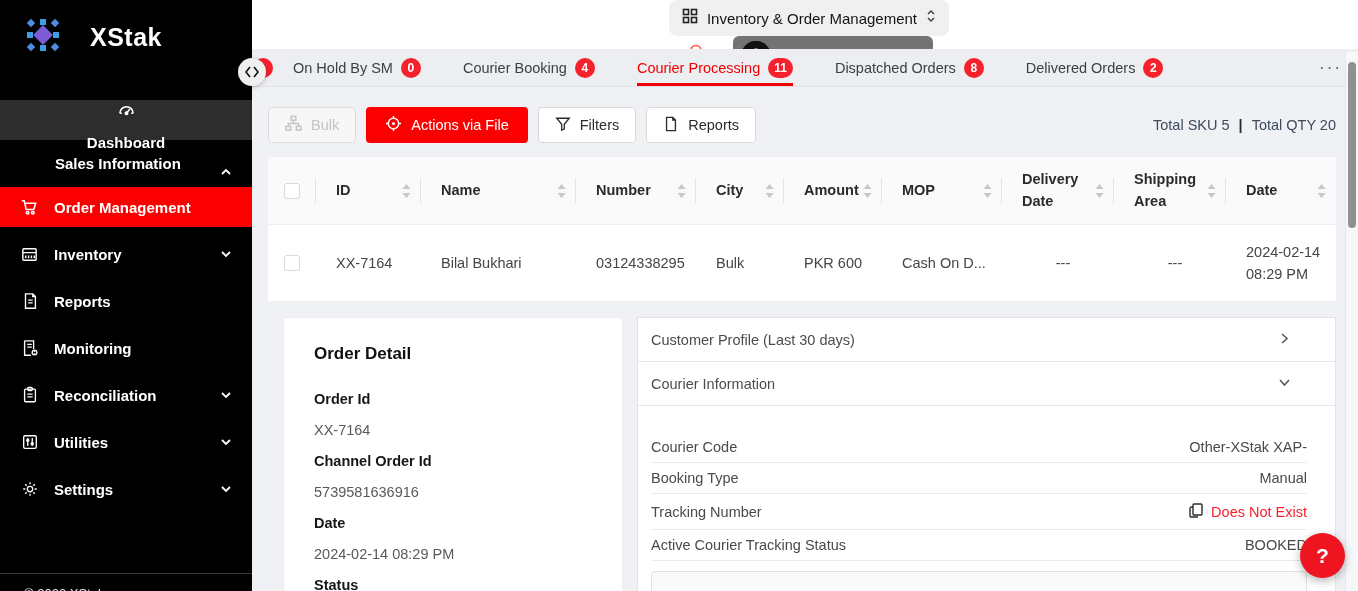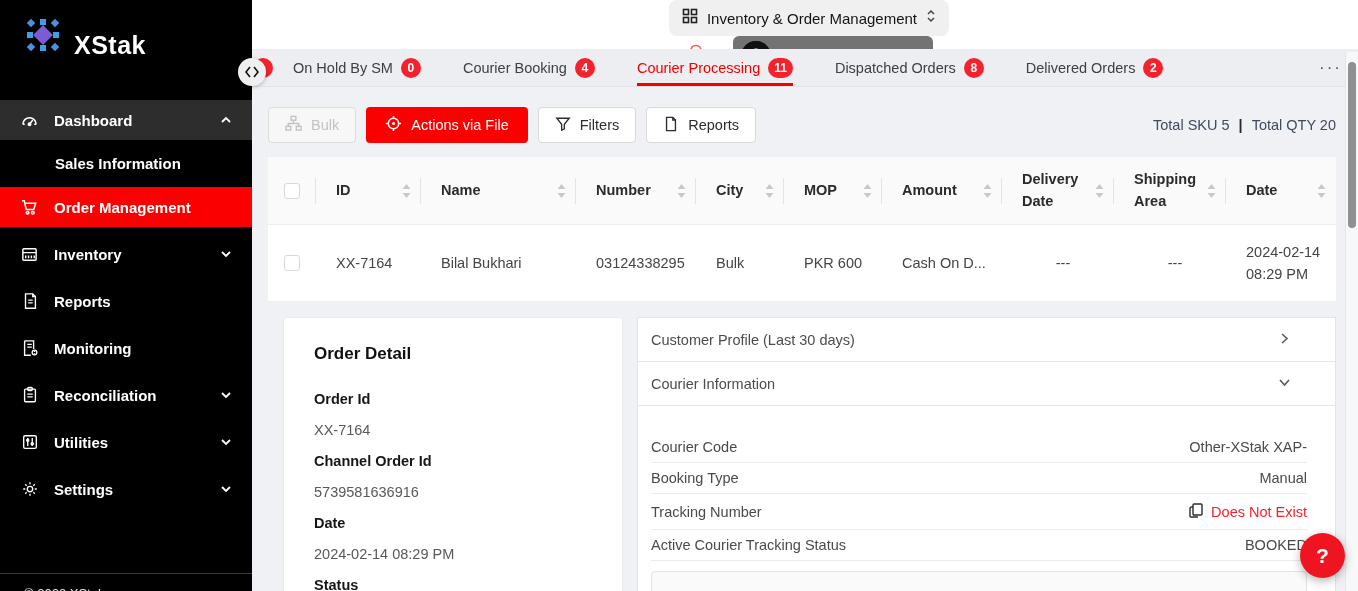--- a/index.html
+++ b/index.html
@@ -2,27 +2,27 @@
 <html><head>
 <meta charset="utf-8">
 <style>
   * { margin:0; padding:0; box-sizing:border-box; }
   html,body { width:1358px; height:591px; }
   body { font-family:"Liberation Sans", sans-serif; background:#f0f1f4; }
   .app { position:relative; width:1358px; height:591px; overflow:hidden; }
 
   
   .sidebar { position:absolute; left:0; top:0; width:252px; height:591px; background:#000; color:#fff; z-index:5; }
-  .brand { display:flex; align-items:flex-end; gap:10px; padding:14px 0 0 22px; }
+  .brand { display:flex; align-items:center; gap:26px; padding:14px 0 0 22px; }
   .brand-text { font-size:25px; font-weight:700; color:#fff; letter-spacing:.5px; }
   .menu { margin-top:40px; }
   .mitem { display:flex; align-items:center; gap:15px; height:40px; padding:0 20px; font-size:15px; font-weight:700; color:#fff; margin-bottom:7px; cursor:pointer; }
   .mitem .micon { width:19px; height:19px; flex:0 0 19px; display:flex; align-items:center; justify-content:center; }
   .mitem .chev { margin-left:auto; display:flex; }
-  .mitem.open { background:#2d2d2d; }
+  .mitem.open { background:#2d2d2d;flex-direction:column; }
   .mitem.active { background:#fb0000; }
   .msub { padding:0 20px 0 55px; height:32px; display:flex; align-items:center; font-size:15px; font-weight:700; color:#fff; margin-bottom:8px; cursor:pointer; }
   .side-footer { position:absolute; left:0; right:0; top:573px; border-top:1px solid #3a3a3a; padding:12px 24px 0; font-size:13px; color:#e8e8e8; overflow:hidden; height:18px; }
 
   
   .collapse-btn { position:absolute; left:238px; top:58px; width:28px; height:28px; border-radius:50%; background:#efefef; box-shadow:0 1px 4px rgba(0,0,0,.25); z-index:15; display:flex; align-items:center; justify-content:center; gap:2px; cursor:pointer; }
 
   
   .main { position:absolute; left:252px; top:0; width:1106px; height:591px; }
 
@@ -400,30 +400,30 @@
           <div class="th">
             <span>City</span>
             <span class="sorter">
                 <svg width="9" height="14" viewBox="0 0 9 14">
                   <path d="M4.5 0L8.5 5h-8z" fill="#c8c8c8"></path>
                   <path d="M4.5 14L.5 9h8z" fill="#c8c8c8"></path>
                 </svg>
               </span>
           </div>
           <div class="th">
+            <span>Amount</span>
+            <span class="sorter">
+                <svg width="9" height="14" viewBox="0 0 9 14">
+                  <path d="M4.5 0L8.5 5h-8z" fill="#c8c8c8"></path>
+                  <path d="M4.5 14L.5 9h8z" fill="#c8c8c8"></path>
+                </svg>
+              </span>
+          </div>
+          <div class="th">
             <span>MOP</span>
-            <span class="sorter">
-                <svg width="9" height="14" viewBox="0 0 9 14">
-                  <path d="M4.5 0L8.5 5h-8z" fill="#c8c8c8"></path>
-                  <path d="M4.5 14L.5 9h8z" fill="#c8c8c8"></path>
-                </svg>
-              </span>
-          </div>
-          <div class="th">
-            <span>Amount</span>
             <span class="sorter">
                 <svg width="9" height="14" viewBox="0 0 9 14">
                   <path d="M4.5 0L8.5 5h-8z" fill="#c8c8c8"></path>
                   <path d="M4.5 14L.5 9h8z" fill="#c8c8c8"></path>
                 </svg>
               </span>
           </div>
           <div class="th">
             <span style="max-width:62px;">Delivery Date</span>
             <span class="sorter">

